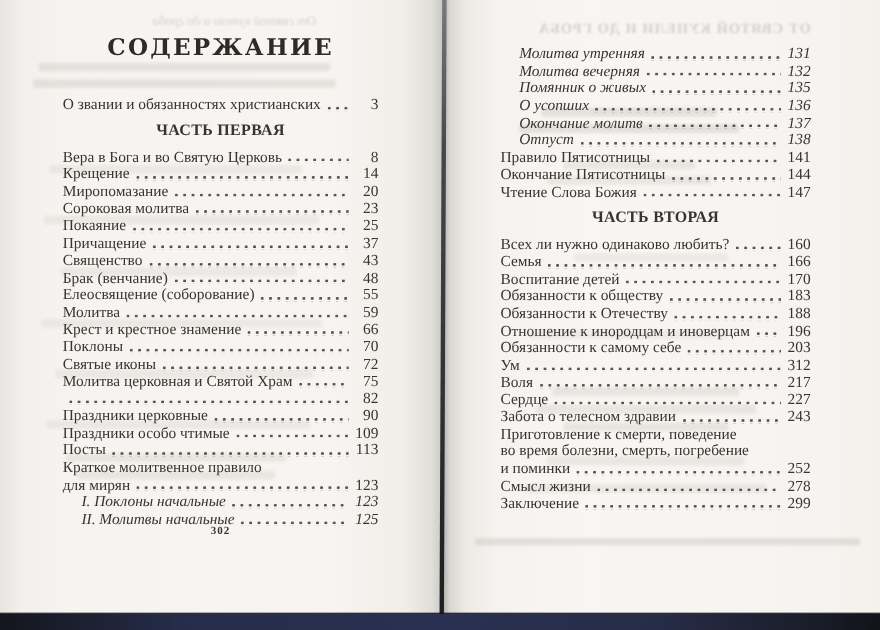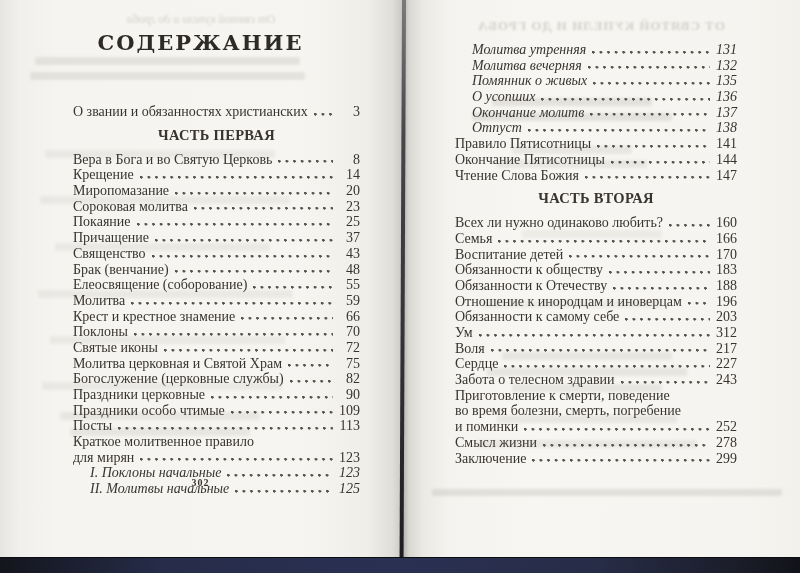--- a/index.html
+++ b/index.html
@@ -1,32 +1,32 @@
 <!DOCTYPE html>
 <html style="--ink: #38342f; --paper: #f5f4f0; --cover_navy: #2a3052; --bleed: #b7b3ac;"><head>
 <meta charset="utf-8">
 <style>
   html,body{margin:0;padding:0;background:#dddcd8;}
   .photo{position:relative;width:800px;height:573px;overflow:hidden;
          font-family:"Liberation Serif","DejaVu Serif",serif;color:var(--ink,#38342f);}
-  .page{position:absolute;top:0;bottom:15px;}
+  .page{position:absolute;top:0;bottom:15px;padding-left:24px;}
   .page-left{left:0;width:402px;
     background:linear-gradient(90deg,#e7e5e1 0px,#f1f0ec 20px,#f5f4f0 60px,#f6f5f1 300px,#efeee9 368px,#dfddd8 393px,#cbc9c4 402px);}
   .page-right{left:402px;width:398px;
     background:linear-gradient(90deg,#aeaca8 0px,#d8d7d2 7px,#ebeae5 22px,#f4f3ef 48px,#f7f6f2 130px,#f5f4f0 340px,#f2f1ec 398px);}
   .gutter{position:absolute;top:0;bottom:13px;left:402px;width:4px;
     background:linear-gradient(180deg,#7a7a7e,#45454a 25%,#333338 60%,#1d1d22);
     transform:rotate(0.25deg);transform-origin:top center;}
   .cover-strip{position:absolute;left:0;right:0;bottom:0;height:15px;border-top:1px solid #0d0d11;
     background:linear-gradient(90deg,#14151d 0%,#1b1e2e 8%,#262c49 20%,#2a3052 50%,#272c47 75%,#1b1d2a 92%,#121319 100%);}
   .contents-title{position:absolute;top:30px;left:57px;width:287px;margin:0;
     text-align:center;font-family:"DejaVu Serif",serif;font-size:21px;font-weight:bold;
     letter-spacing:2px;color:#2e2b27;}
   .toc{position:absolute;font-size:14px;}
-  .toc-left{top:104px;left:57px;width:287px;margin-left:16px;}
+  .toc-left{top:88px;left:57px;width:287px;}
   .toc-right{top:42px;left:53px;width:282px;}
   .toc-row{display:flex;align-items:baseline;height:15.7px;line-height:15.7px;white-space:nowrap;}
   .toc-row.indent{padding-left:17px;justify-content:center;}
   .toc-row.italic{font-style:italic;}
   .toc-label{flex:0 0 auto;}
   .leader{flex:1 1 auto;align-self:stretch;margin:0 3px 0 6px;
     background-image:radial-gradient(circle at 1.3px 1.3px,#55514b 1.15px,transparent 1.5px);
     background-size:7.6px 4px;background-position:0 calc(100% - 3px);background-repeat:repeat-x;}
   .pgnum{flex:0 0 auto;min-width:24px;text-align:right;}
   .toc-heading{height:22px;padding-top:6px;margin-bottom:4px;text-align:center;
@@ -130,21 +130,20 @@
           <span class="toc-label">Святые иконы</span>
           <span class="leader"></span>
           <span class="pgnum">72</span>
         </div>
         <div class="toc-row">
           <span class="toc-label">Молитва церковная и Святой Храм</span>
           <span class="leader"></span>
           <span class="pgnum">75</span>
         </div>
         <div class="toc-row">
-          <span class="toc-label">Богослужение (церковные службы)</span>
           <span class="leader"></span>
           <span class="pgnum">82</span>
         </div>
         <div class="toc-row">
           <span class="toc-label">Праздники церковные</span>
           <span class="leader"></span>
           <span class="pgnum">90</span>
         </div>
         <div class="toc-row">
           <span class="toc-label">Праздники особо чтимые</span>

